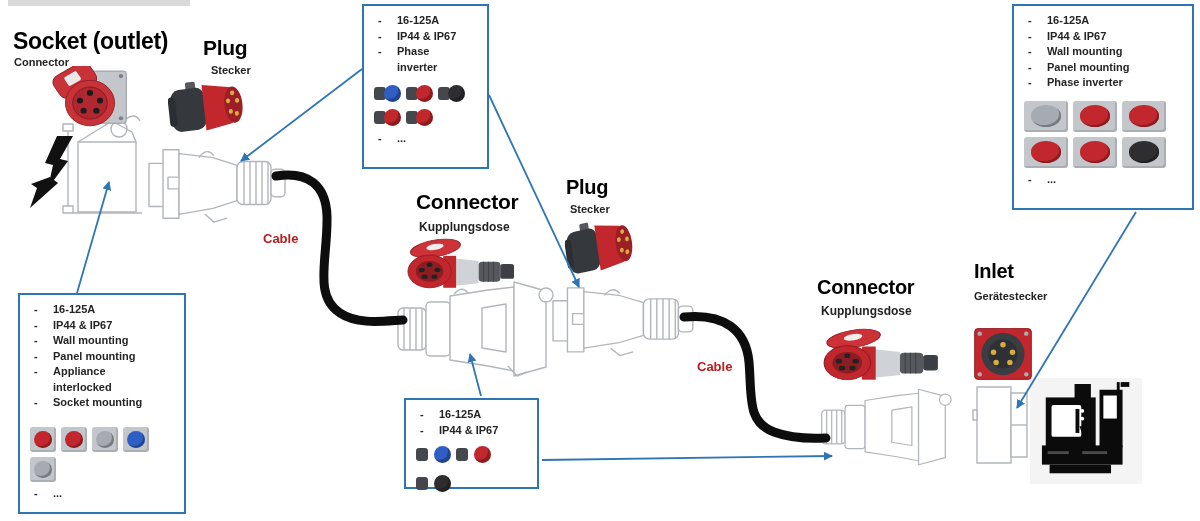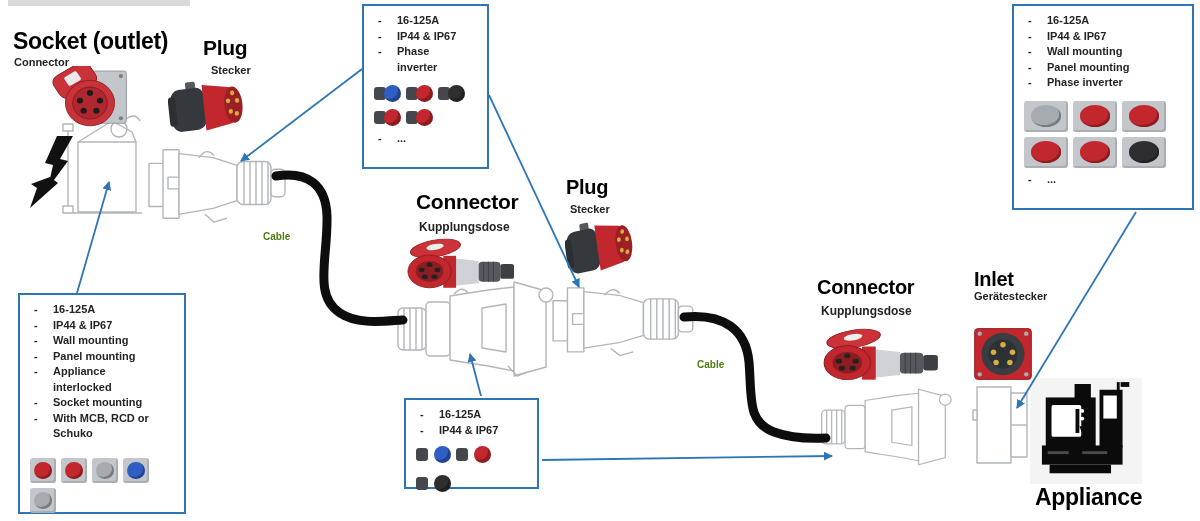--- a/index.html
+++ b/index.html
@@ -2,21 +2,21 @@
 <html style="--accent: #2E75B6; --device_red: #C1272D; --ink: #1B1B1B;"><head>
 <meta charset="utf-8">
 <style>
   *{margin:0;padding:0;box-sizing:border-box}
   html,body{background:#fff}
   body{font-family:"Liberation Sans",sans-serif;color:#1b1b1b}
   .stage{position:relative;width:1200px;height:521px;background:#fff;overflow:hidden}
   .abs{position:absolute}
   .title{position:absolute;font-weight:700;color:#000000;letter-spacing:-.3px;z-index:4;white-space:nowrap}
   .sub{position:absolute;font-weight:700;font-size:11px;color:#232323;z-index:4;white-space:nowrap}
-  .cable-label{position:absolute;font-weight:700;font-size:10px;color:#4d7c0f;z-index:4}
+  .cable-label{position:absolute;font-weight:700;font-size:13px;color:#b91c1c;z-index:4}
   .drawing{position:absolute;z-index:1}
   .photo{position:absolute;z-index:3}
   .layer{position:absolute;left:0;top:0;z-index:2;pointer-events:none}
   .layer.arrows{z-index:6}
   .top-strip{position:absolute;left:8px;top:0;width:182px;height:6px;background:#d9d9d9;z-index:1}
 
   .callout{position:absolute;background:#fff;border:2px solid var(--accent,#2E75B6);z-index:5;padding:7px 22px 4px 7px}
   .callout ul{list-style:none}
   .callout li{position:relative;font-size:11px;font-weight:600;color:#242424;line-height:15.5px;padding-left:26px}
   .callout li::before{content:"-";position:absolute;left:7px;top:0}
@@ -60,24 +60,23 @@
   <div class="sub" style="left:419px;top:220px;font-size:12px">Kupplungsdose</div>
 
   <div class="title" style="left:566px;top:176px;font-size:20px">Plug</div>
   <div class="sub" style="left:570px;top:203px">Stecker</div>
 
   <div class="cable-label" style="left:697px;top:359px">Cable</div>
 
   <div class="title" style="left:817px;top:276px;font-size:20px">Connector</div>
   <div class="sub" style="left:821px;top:304px;font-size:12px">Kupplungsdose</div>
 
-  <div class="title" style="left:974px;top:268px;font-size:20px">Inlet</div>
+  <div class="title" style="left:974px;top:260px;font-size:20px">Inlet</div>
   <div class="sub" style="left:974px;top:290px">Gerätestecker</div>
 
-  <div class="title" style="left:1035px;top:484px;font-size:23px">Appliance</div>
 
   <svg class="abs" style="left:26px;top:136px;z-index:3" width="48" height="74" viewBox="0 0 48 74">
     <polygon points="31,0 47,0 34,23 42,25 22,52 27,29 19,27" fill="#111"></polygon>
     <polygon points="24,41 32,47 4,72 11,52 5,48" fill="#111"></polygon>
   </svg>
 
   <svg class="photo" style="left:50px;top:66px" width="80" height="64" viewBox="0 0 88 76" preserveAspectRatio="none">
     <rect x="30" y="6" width="54" height="62" rx="3" fill="#c3c7cc" stroke="#8d9196"></rect>
     <circle cx="36" cy="12" r="2.4" fill="#7d8185"></circle>
       <circle cx="78" cy="12" r="2.4" fill="#7d8185"></circle>
@@ -317,21 +316,20 @@
 
   <div class="callout cb-sock shape-square" style="left:18px;top:293px;width:168px;height:221px">
     <ul>
 
     <li>16-125A</li>
         <li>IP44 &amp; IP67</li>
         <li>Wall mounting</li>
         <li>Panel mounting</li>
         <li>Appliance interlocked</li>
         <li>Socket mounting</li>
-        <li>With MCB, RCD or Schuko</li>
       </ul>
     <div class="thumbs">
 
     <span class="thumb" style="--c: #c1272d;"></span>
         <span class="thumb" style="--c: #c1272d;"></span>
         <span class="thumb" style="--c: #a6abb1;"></span>
         <span class="thumb" style="--c: #2f5fc4;"></span>
         <span class="thumb" style="--c: #a6abb1;"></span>
       </div>
     <div class="more-row">...</div>

